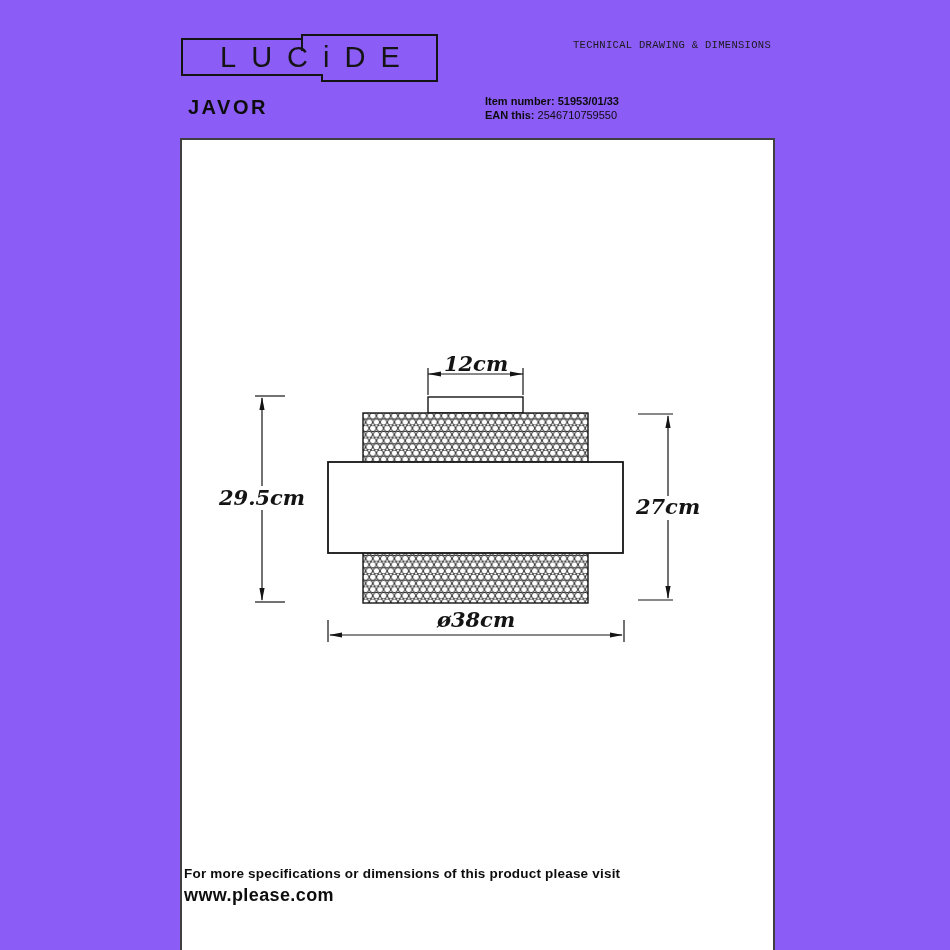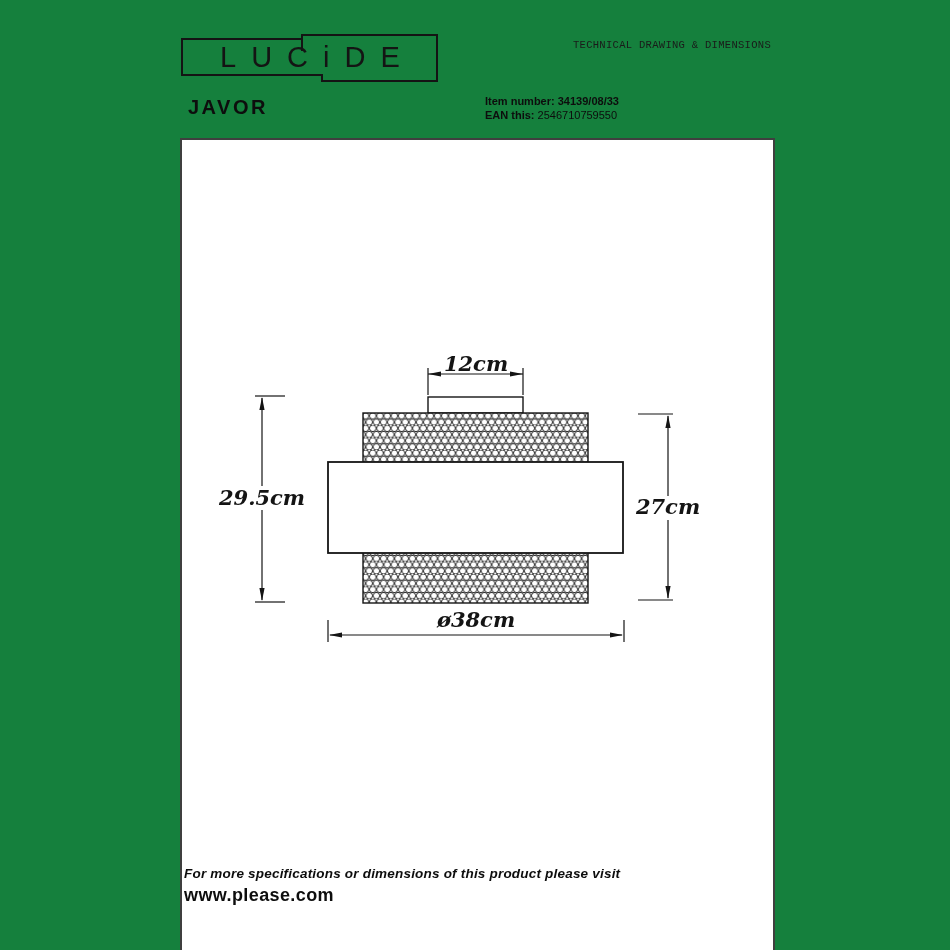--- a/index.html
+++ b/index.html
@@ -1,17 +1,17 @@
 <!DOCTYPE html>
 <html><head>
 <meta charset="utf-8">
 <style>
   html,body{margin:0;padding:0;background:#fff;}
   .page{
-    position:relative;width:950px;height:950px;background:#15803d;
+    position:relative;width:950px;height:950px;background:#8b5cf6;
     font-family:"Liberation Sans",sans-serif;color:#111;overflow:hidden;
   }
   
   .logo-svg{position:absolute;left:181px;top:34px;width:257px;height:52px;}
   .doc-type{
     position:absolute;top:39px;right:179px;font-size:10.5px;letter-spacing:.3px;
     color:#1a1a1a;white-space:nowrap;font-family:Liberation Mono, monospace;
   }
   .product-name{
     position:absolute;left:188px;top:96px;font-size:20px;font-weight:bold;
@@ -23,21 +23,21 @@
   .item-block .val{font-weight:normal;}
   
   .drawing-box{
     position:absolute;left:180px;top:138px;width:595px;height:914px;
     border:2px solid #3f3f3f;box-sizing:border-box;background:#fff;
   }
   .drawing-box svg{display:block;width:591px;height:713px;}
   
   .footer-line1{
     position:absolute;left:184px;top:866px;font-size:13.5px;font-weight:bold;
-    color:#0d0d0d;letter-spacing:.2px;font-style:italic;
+    color:#0d0d0d;letter-spacing:.2px;
   }
   .footer-line2{
     position:absolute;left:184px;top:885px;font-size:18px;font-weight:bold;
     color:#0d0d0d;letter-spacing:.4px;
   }
   
   .dim-text{
     font-family:"DejaVu Serif",serif;font-style:italic;font-weight:bold;
     font-size:21px;fill:#141414;
   }
@@ -56,21 +56,21 @@
     <text class="logo-letters" x="39" y="33">LUCiDE</text>
   </svg>
 
   <div class="doc-type">TECHNICAL DRAWING &amp; DIMENSIONS</div>
 
   <div class="product-name">JAVOR</div>
 
   <div class="item-block">
     <div>
       <span class="lbl">Item number:</span>
-      <span class="val-bold">34139/08/33</span>
+      <span class="val-bold">51953/01/33</span>
     </div>
     <div>
       <span class="lbl">EAN this:</span>
       <span class="val">2546710759550</span>
     </div>
   </div>
 
   <div class="drawing-box">
     <svg viewBox="0 0 591 713" aria-hidden="true">
       <defs>

